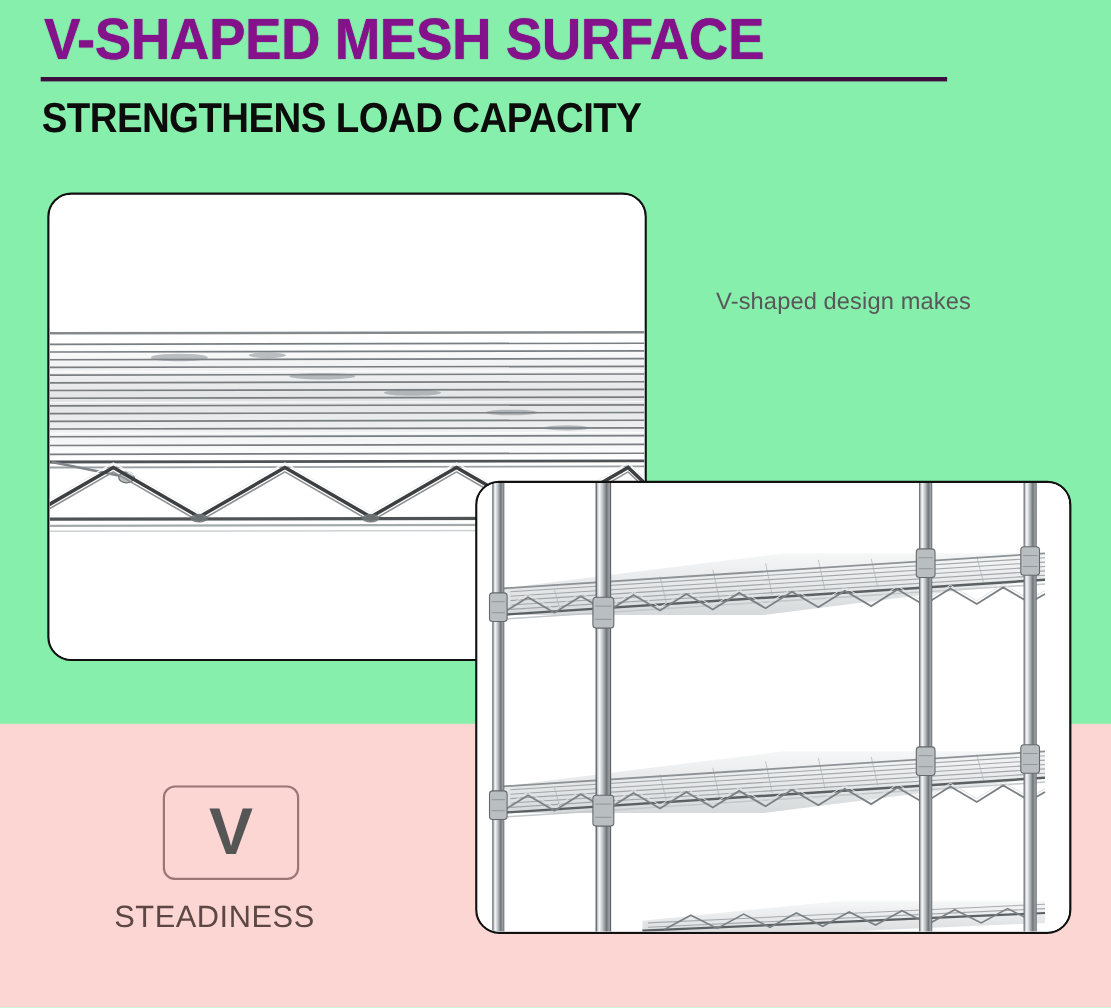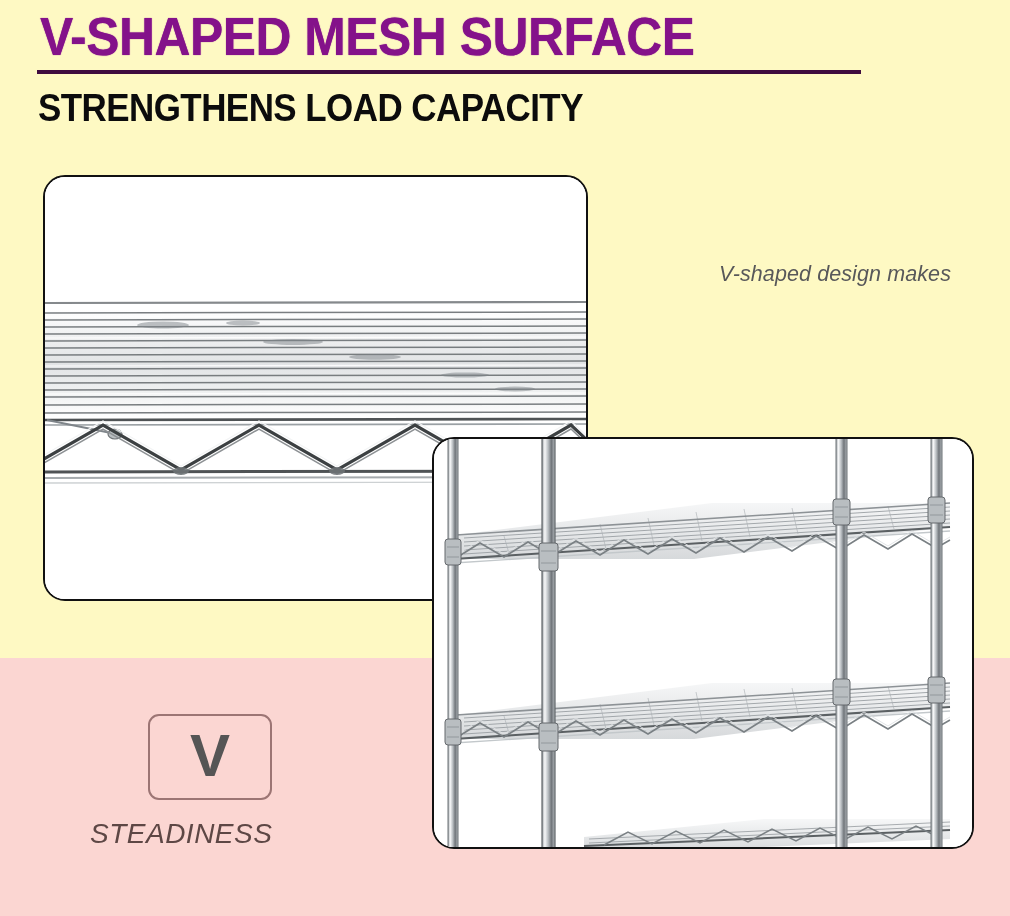--- a/index.html
+++ b/index.html
@@ -9,21 +9,21 @@
     background: #ffffff;
   }
   body {
     font-family: "Liberation Sans", sans-serif;
   }
   #infographic {
     position: relative;
     width: 1010px;
     height: 916px;
     overflow: hidden;
-    background: #fef9c3;
+    background: #86efac;
   }
 
   
   .pink-band {
     position: absolute;
     left: 0;
     top: 658px;
     width: 1010px;
     height: 258px;
     background: #fbd6d2;
@@ -69,24 +69,22 @@
   }
 
   
   .caption {
     position: absolute;
     left: 651px;
     top: 258px;
     width: 300px;
     font-size: 21.5px;
     line-height: 32px;
-    font-style: italic;
     color: #58585a;
     letter-spacing: 0.1px;
-    text-align: right;
   }
 
   
   .panel {
     position: absolute;
     background: #ffffff;
     border: 2.5px solid #111111;
     border-radius: 22px;
     overflow: hidden;
   }
@@ -126,26 +124,26 @@
   }
   .badge-glyph {
     font-size: 60px;
     font-weight: 700;
     line-height: 60px;
     color: #555555;
     margin-top: -3px;
   }
   .badge-label {
     position: absolute;
-    left: 90px;
+    left: 75px;
     top: 817px;
     width: 240px;
+    text-align: center;
     font-size: 28px;
     line-height: 34px;
-    font-style: italic;
     color: #5d4745;
     letter-spacing: 0.5px;
   }
 </style>
 </head>
 <body>
 
 <div id="infographic">
 
   <div class="pink-band"></div>

